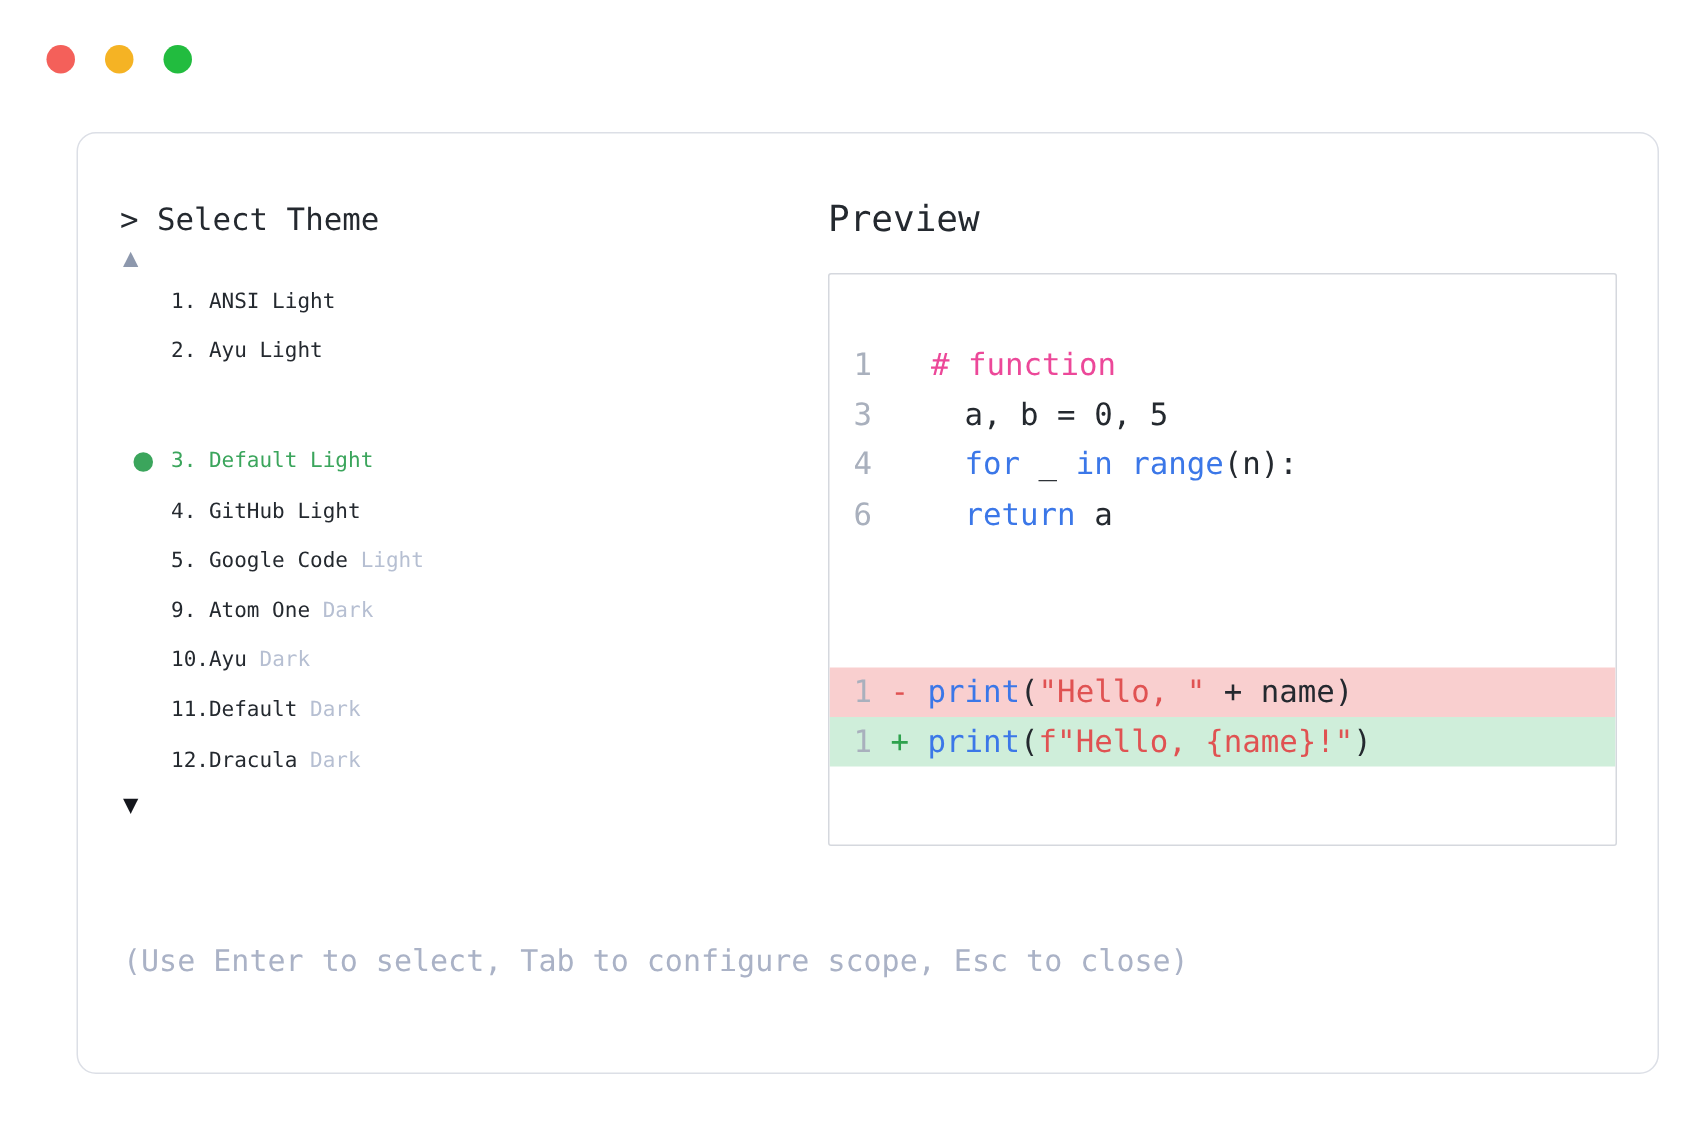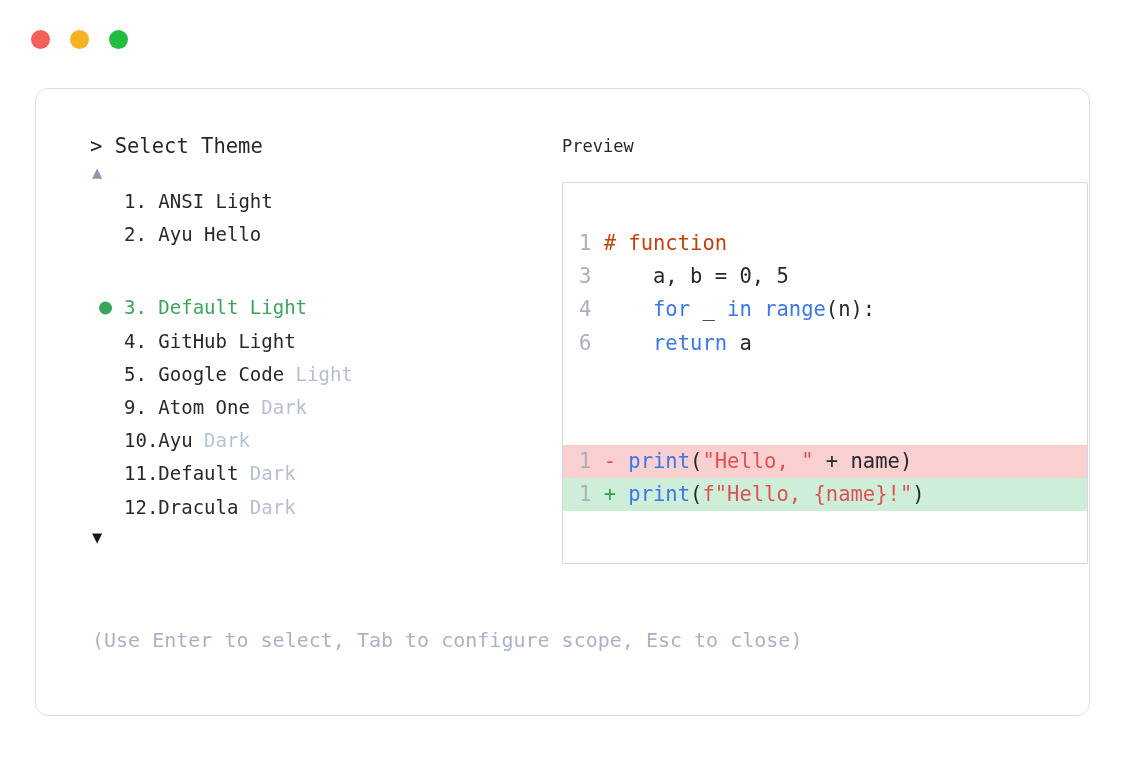--- a/index.html
+++ b/index.html
@@ -29,29 +29,28 @@
     height: 19px;
     border-radius: 50%;
   }
   .dot-close   { background: #f4605a; }
   .dot-min     { background: #f5b324; }
   .dot-max     { background: #22bc3f; }
 
   
   .card {
     position: absolute;
-    left: 35px;
+    left: 51px;
     top: 88px;
     width: 1055px;
     height: 628px;
     box-sizing: border-box;
     border: 1.5px solid #dcdfe6;
     border-radius: 13px;
     background: #ffffff;
-    padding-left: 26px;
   }
 
   .card-inner {
     position: relative;
     width: 100%;
     height: 100%;
   }
 
   
   .selector {
@@ -82,21 +81,21 @@
 
   .theme-list {
     margin: 0;
     padding: 0;
     list-style: none;
   }
   .theme-row {
     position: relative;
     height: 33.2px;
     line-height: 33.2px;
-    font-size: 19px;
+    font-size: 14px;
     white-space: pre;
     color: #24292f;
   }
   .bullet {
     position: absolute;
     left: 9px;
     top: 50%;
     transform: translateY(-50%);
     width: 13px;
     height: 13px;
@@ -126,21 +125,21 @@
     white-space: pre;
   }
 
   
   .preview {
     position: absolute;
     left: 500px;
     top: 44px;
   }
   .preview-title {
-    font-size: 17px;
+    font-size: 24px;
     line-height: 26px;
     color: #24292f;
     white-space: pre;
   }
   .preview-box {
     margin-top: 23px;
     width: 526px;
     height: 382px;
     box-sizing: border-box;
     border: 1.5px solid #d5d8de;
@@ -164,21 +163,21 @@
     color: #24292f;
     display: block;
   }
   .ln {
     color: #a9b0bd;
     display: inline-block;
     width: 1ch;
     text-align: right;
     margin-right: 1ch;
   }
-  .tok-comment { color: #c2410c; }
+  .tok-comment { color: #ec4899; margin-left: 27px; }
   .tok-keyword { color: #3b77e8; }
   .tok-func    { color: #e05252; }
   .tok-string  { color: #e05252; }
   .tok-plain   { color: #24292f; }
 
   .diff-block {
     position: absolute;
     left: 0;
     top: 262px;
     width: 100%;
@@ -211,21 +210,21 @@
   <div class="card-inner">
 
     <div class="selector">
 
       <div class="prompt-line"><span class="prompt-caret">&gt;</span><span> Select Theme</span></div>
 
       <div class="scroll-arrow up">▲</div>
 
       <ul class="theme-list" id="theme-list">
           <li class="theme-row"><span class="row-text"><span class="idx">1.</span><span> ANSI Light</span></span></li>
-          <li class="theme-row"><span class="row-text"><span class="idx">2.</span><span> Ayu Hello</span></span></li>
+          <li class="theme-row"><span class="row-text"><span class="idx">2.</span><span> Ayu Light</span></span></li>
           <li class="theme-row selected"><span class="bullet"></span><span class="row-text"><span class="idx">3.</span><span> Default Light</span></span></li>
           <li class="theme-row"><span class="row-text"><span class="idx">4.</span><span> GitHub Light</span></span></li>
           <li class="theme-row"><span class="row-text"><span class="idx">5.</span><span> Google Code </span><span class="variant-dim">Light</span></span></li>
           <li class="theme-row"><span class="row-text"><span class="idx">9.</span><span> Atom One </span><span class="variant-dim">Dark</span></span></li>
           <li class="theme-row"><span class="row-text"><span class="idx">10.</span><span> Ayu </span><span class="variant-dim">Dark</span></span></li>
           <li class="theme-row"><span class="row-text"><span class="idx">11.</span><span> Default </span><span class="variant-dim">Dark</span></span></li>
           <li class="theme-row"><span class="row-text"><span class="idx">12.</span><span> Dracula </span><span class="variant-dim">Dark</span></span></li>
         </ul>
 
       <div class="scroll-arrow down">▼</div>

